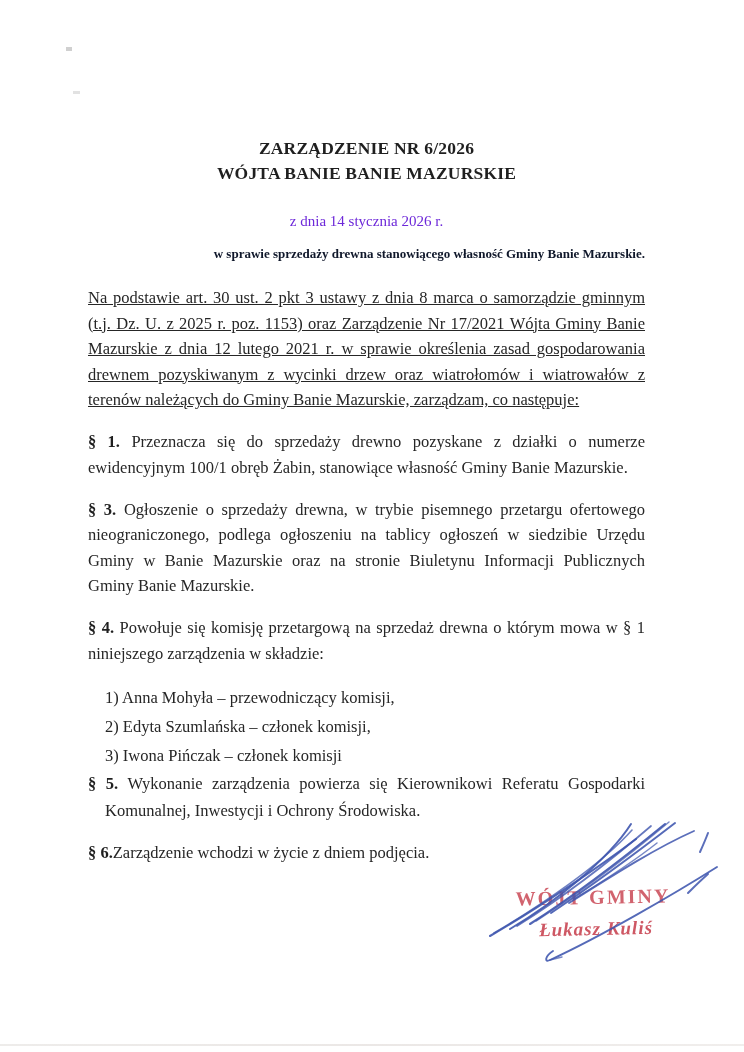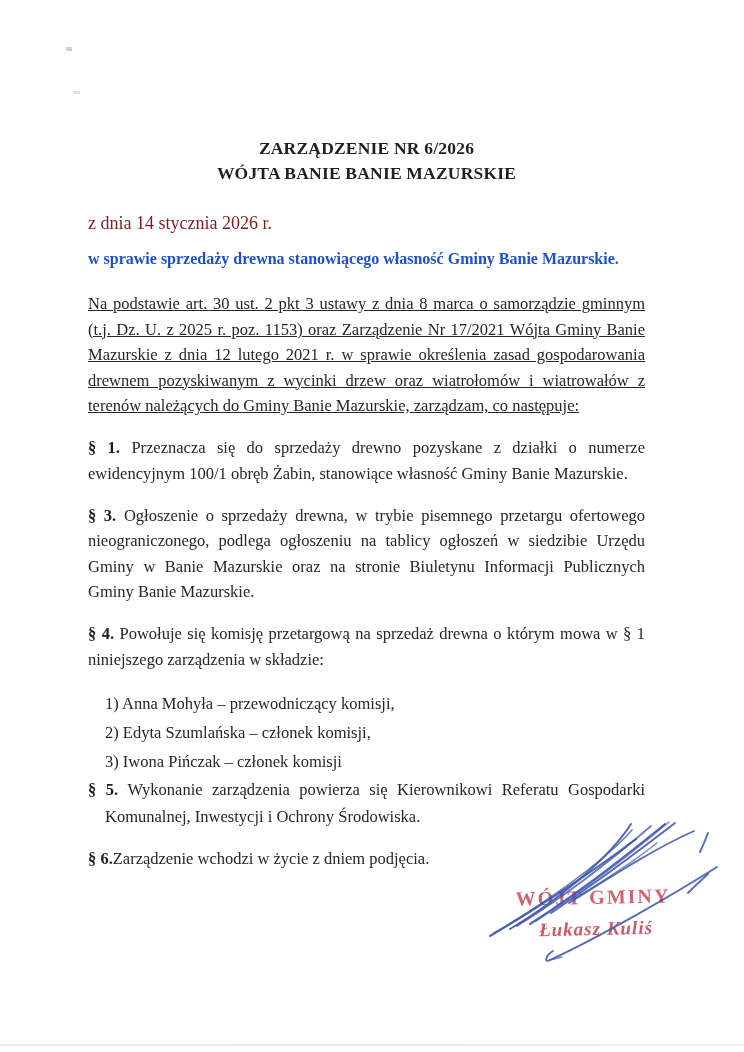--- a/index.html
+++ b/index.html
@@ -25,30 +25,31 @@
   }
   .title-block {
     text-align: center;
     font-weight: bold;
     font-size: 17.5px;
     line-height: 25px;
     color: #1f1f1f;
     letter-spacing: 0.2px;
   }
   .date-line {
-    font-size: 18px;
+    text-align: center;
+    font-size: 15px;
     margin-top: 27px;
-    color: #7f1d1d;
+    color: #6d28d9;
   }
   .subject-line {
-    text-align: left;
-    font-weight: bold;
-    font-size: 16px;
+    text-align: right;
+    font-weight: bold;
+    font-size: 13px;
     margin-top: 16px;
-    color: #1d4ed8;
+    color: #0f172a;
   }
   .preamble {
     margin-top: 23px;
     text-align: justify;
     font-size: 16.5px;
     line-height: 25.5px;
     text-decoration: underline;
   }
   .par {
     margin-top: 9px;

